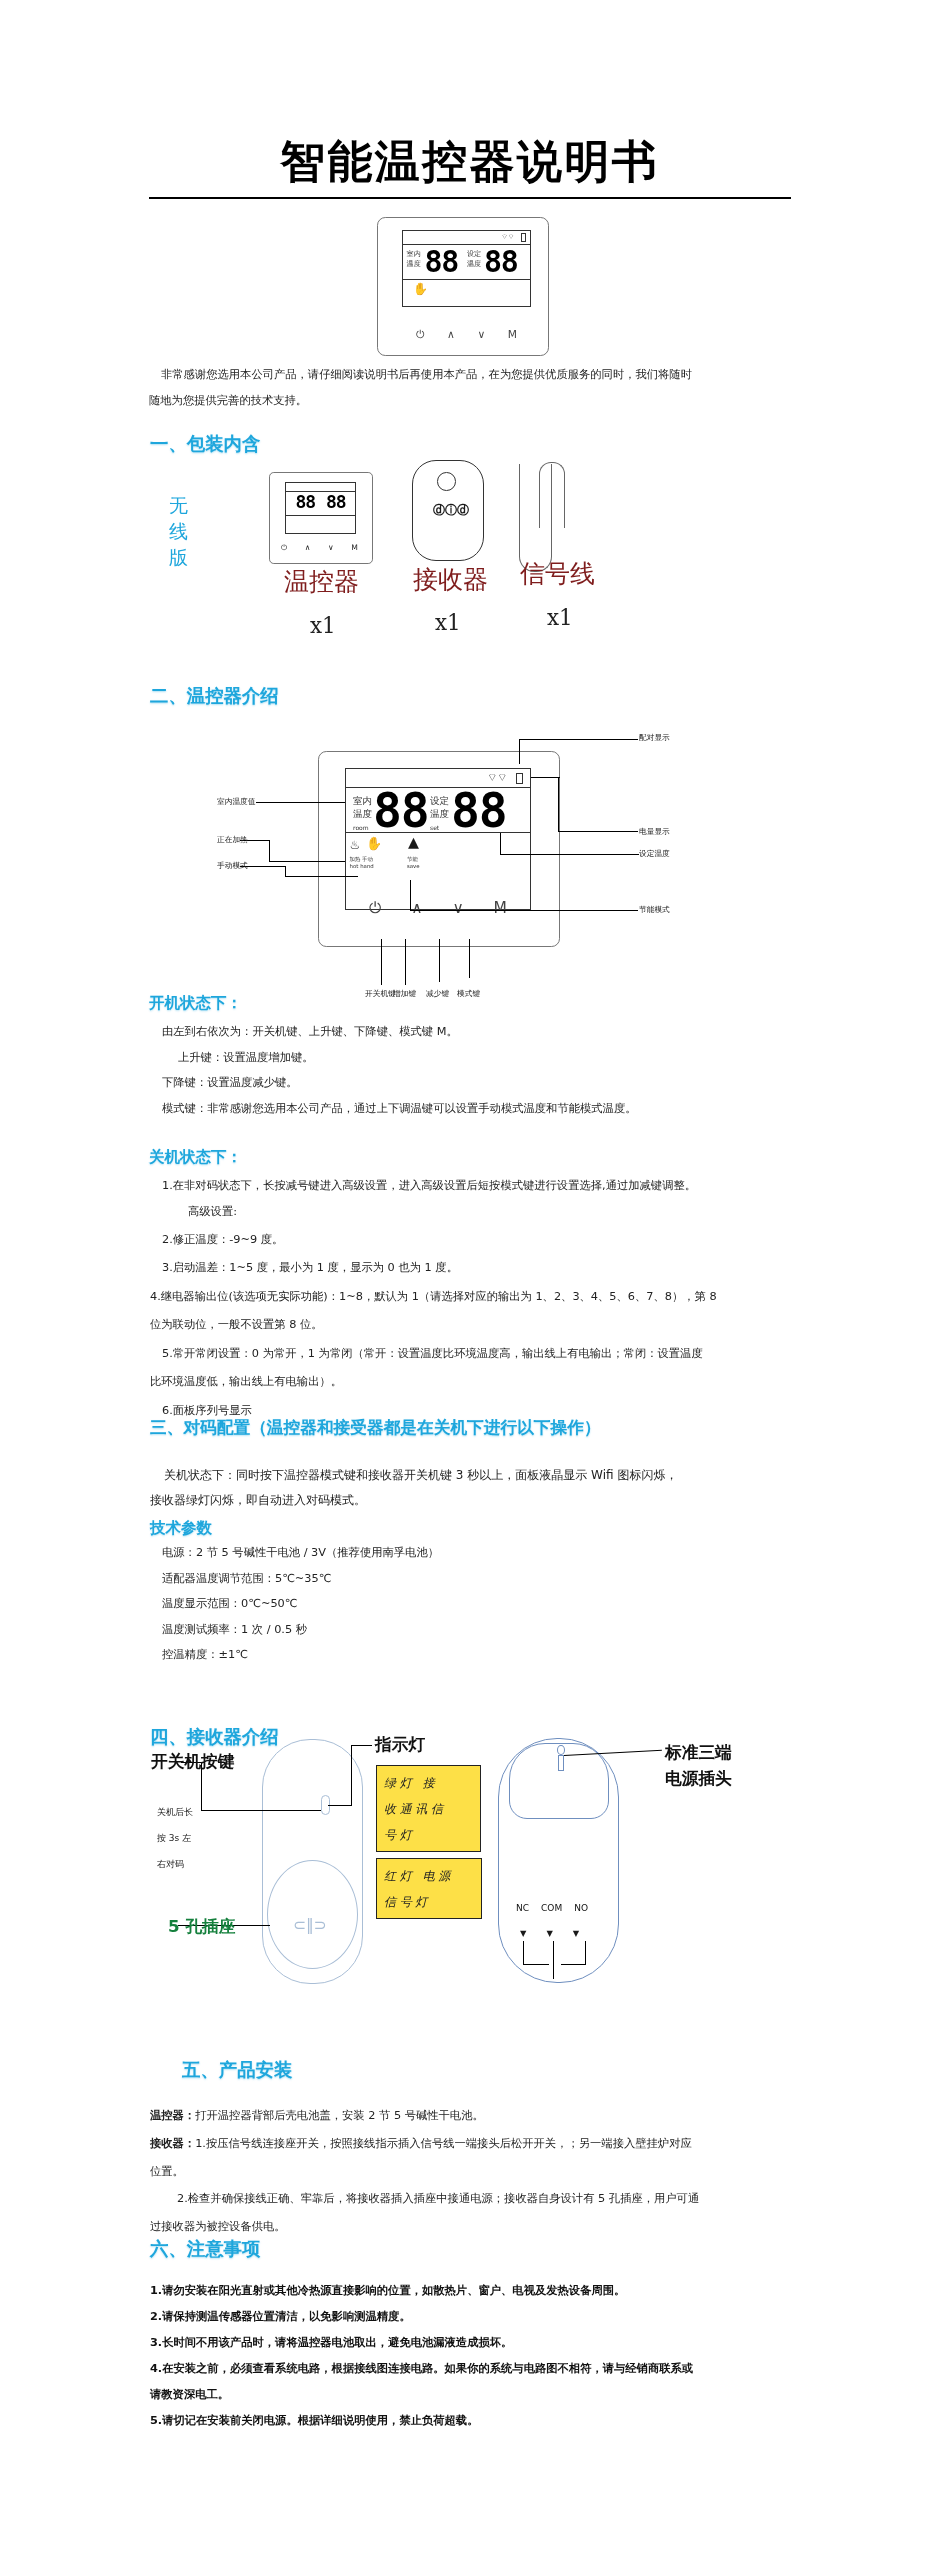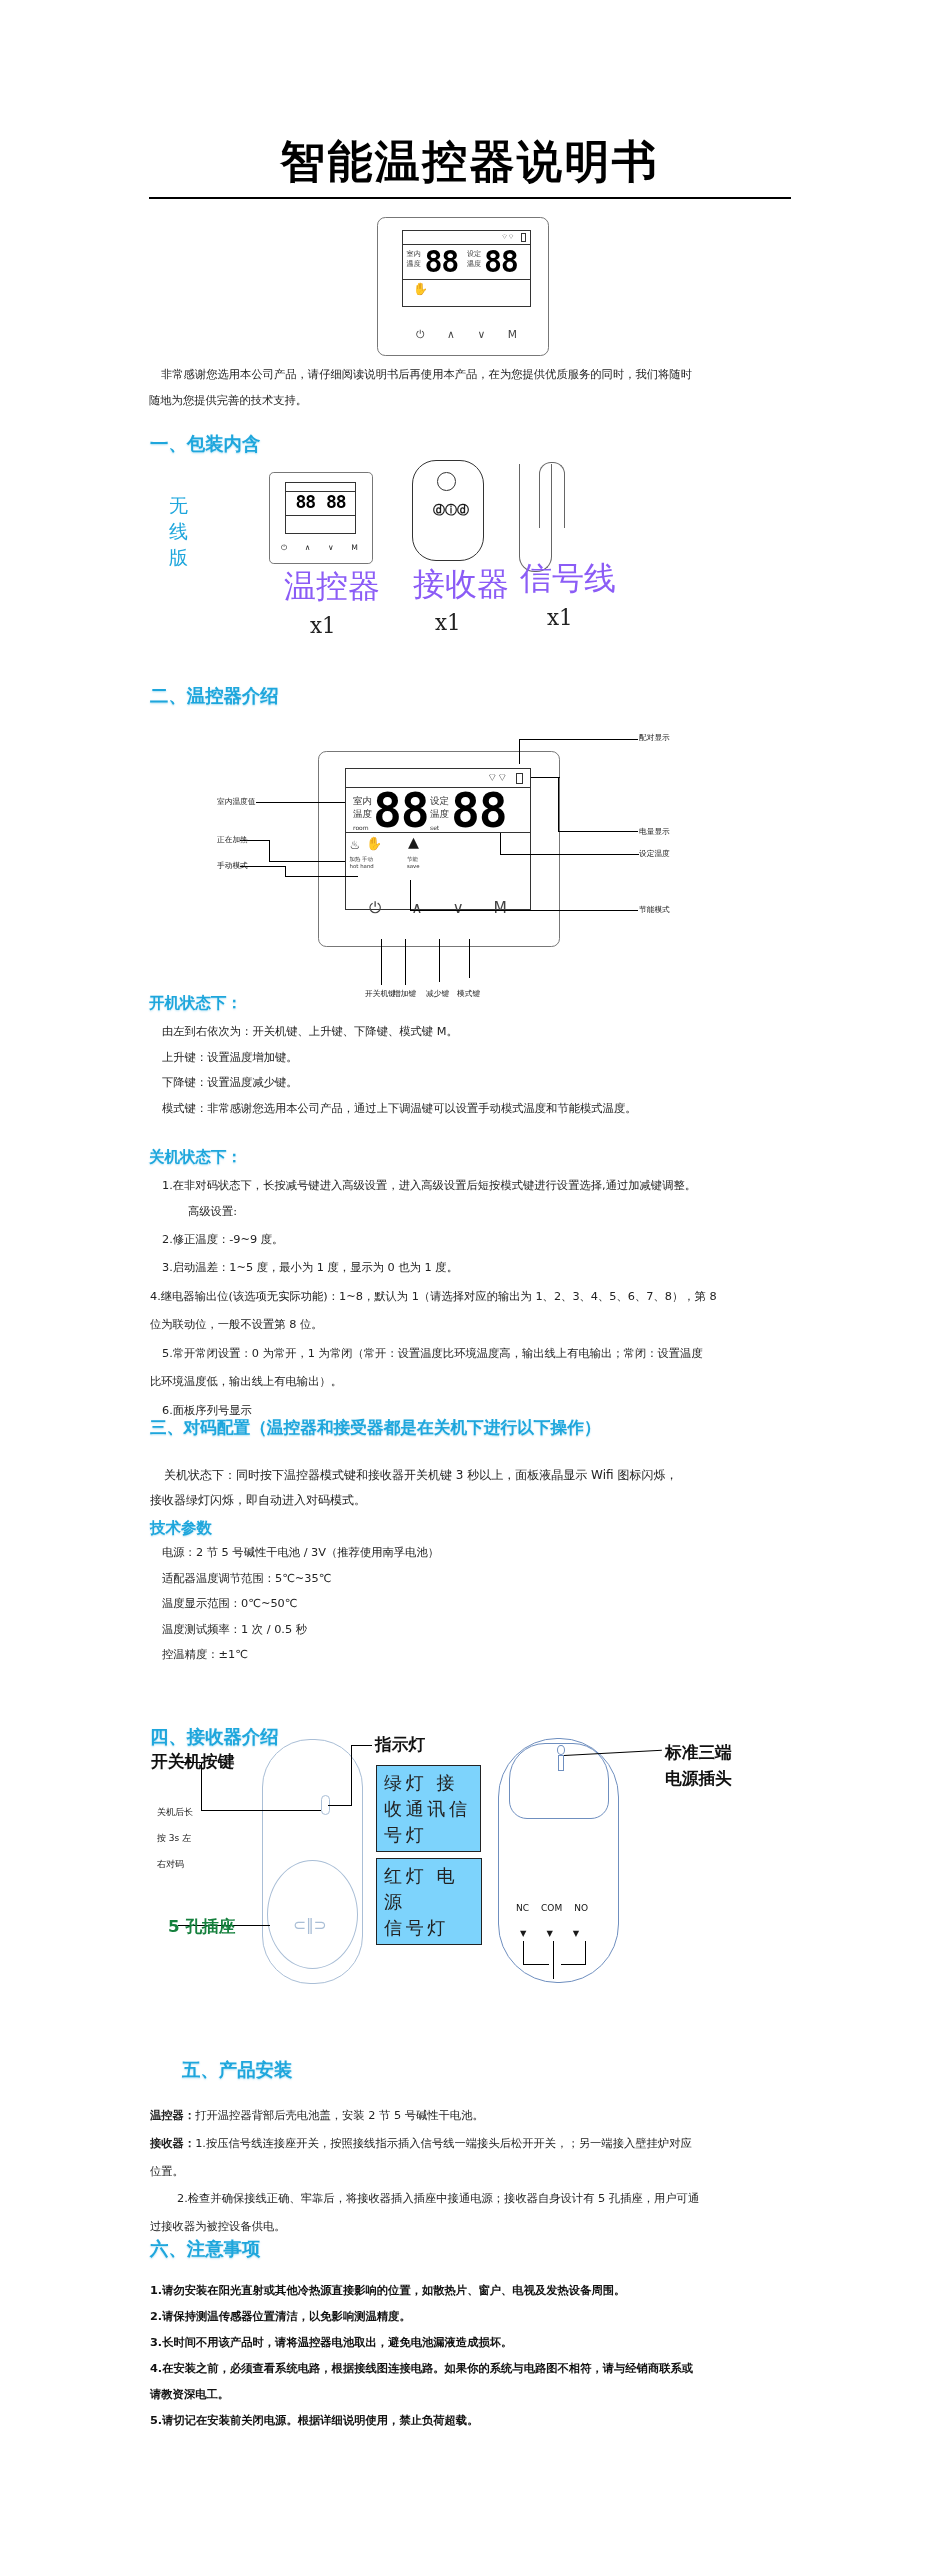--- a/index.html
+++ b/index.html
@@ -17,23 +17,23 @@
   .pb { font-size: 11.3px; line-height: 26px; color: #111; font-weight: bold; }
   .lbl { font-size: 7.7px; color: #222; white-space: nowrap; }
   .line { position: absolute; background: #000; }
   .dev { position: absolute; border: 1.2px solid #777; border-radius: 8.3px; background: #fff; }
   .lcd { position: absolute; border: 1.2px solid #333; background: #fff; }
   .lcd-div { position: absolute; left: 0; right: 0; height: 1.2px; background: #333; }
   .seg { position: absolute; font-family: "DejaVu Sans Mono", monospace; font-weight: bold; color: #000; letter-spacing: -1.2px; }
   .small-cn { position: absolute; font-size: 7.1px; color: #333; line-height: 9.5px; }
   .btnrow { position: absolute; display: flex; justify-content: space-between; }
   .btn { display: flex; flex-direction: column; align-items: center; color: #444; }
-  .box { position: absolute; border: 1.2px solid #222; background: #7dd3fc; font-size: 18px; line-height: 26px;
-         padding: 3.6px 7.1px; color: #222; letter-spacing: 3.6px; }
-  .big-cn { font-size: 32px; color: #8b5cf6; white-space: nowrap; font-family: "DejaVu Serif", serif; }
+  .box { position: absolute; border: 1.2px solid #222; background: #fde047; font-size: 12px; line-height: 26px;
+         padding: 3.6px 7.1px; color: #222; letter-spacing: 3.6px; font-style: italic; }
+  .big-cn { font-size: 25px; color: #7f1d1d; white-space: nowrap; font-family: "DejaVu Serif", serif; }
   .x1 { font-size: 21.4px; color: #222; font-family: "DejaVu Serif", serif; }
 </style>
 </head>
 <body>
 
 <div class="abs title">智能温控器说明书</div>
 <div class="abs sep"></div>
 
 <div>
   <div class="dev" style="left:377px;top:217px;width:170px;height:137px;"></div>
@@ -174,21 +174,21 @@
   <div class="abs lbl" style="left:639px;top:905px;">节能模式</div>
   <div class="abs lbl" style="left:365px;top:989px;">开关机键</div>
   <div class="abs lbl" style="left:393px;top:989px;">增加键</div>
   <div class="abs lbl" style="left:426px;top:989px;">减少键</div>
   <div class="abs lbl" style="left:457px;top:989px;">模式键</div>
 </div>
 
 <div class="abs sub" style="left:149px;top:993px;">开机状态下：</div>
 <div class="abs" style="left:162px;top:1019px;">
   <div class="p" style="line-height:25.6px;">由左到右依次为：开关机键、上升键、下降键、模式键 M。</div>
-  <div class="p" style="line-height:25.6px;">上升键：设置温度增加键。</div>
+  <div class="p" style="line-height:25.6px;margin-left:16px;">上升键：设置温度增加键。</div>
   <div class="p" style="line-height:25.6px;">下降键：设置温度减少键。</div>
   <div class="p" style="line-height:25.6px;">模式键：非常感谢您选用本公司产品，通过上下调温键可以设置手动模式温度和节能模式温度。</div>
 </div>
 
 <div class="abs sub" style="left:149px;top:1147px;">关机状态下：</div>
 <div class="abs p" style="left:162px;top:1173px;">1.在非对码状态下，长按减号键进入高级设置，进入高级设置后短按模式键进行设置选择,通过加减键调整。</div>
 <div class="abs p" style="left:162px;top:1199px;margin-left:26px;">高级设置:</div>
 <div class="abs p" style="left:162px;top:1227px;">2.修正温度：-9~9 度。</div>
 <div class="abs p" style="left:162px;top:1255px;">3.启动温差：1~5 度，最小为 1 度，显示为 0 也为 1 度。</div>
 <div class="abs p" style="left:150px;top:1284px;">4.继电器输出位(该选项无实际功能)：1~8，默认为 1（请选择对应的输出为 1、2、3、4、5、6、7、8），第 8</div>

